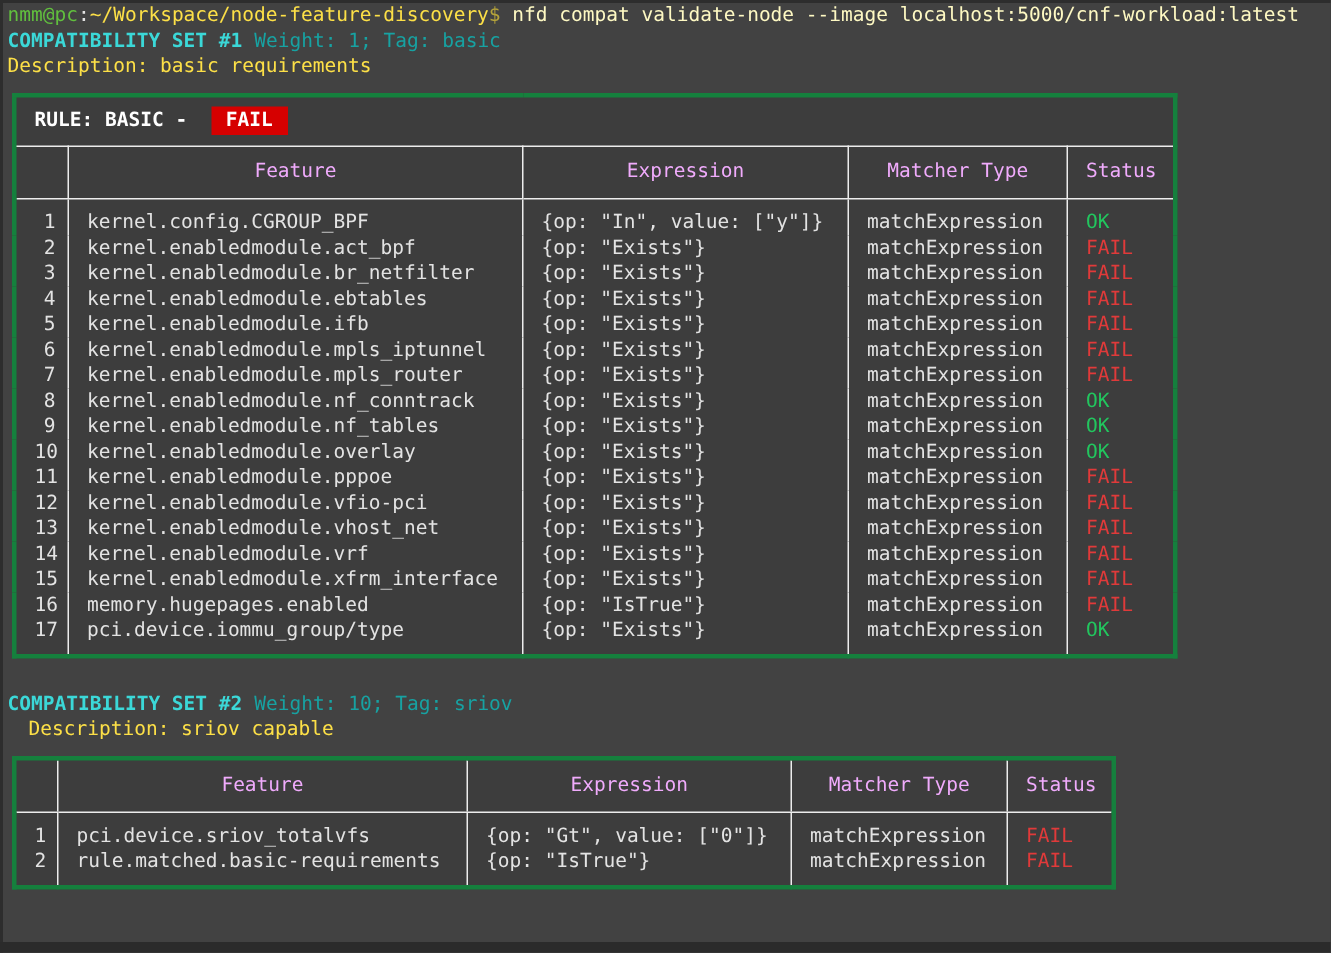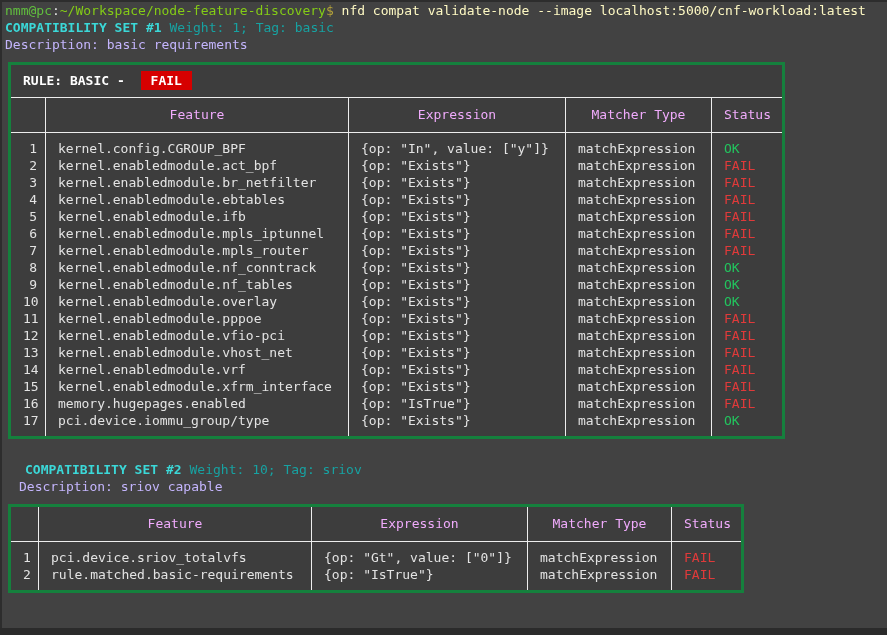--- a/index.html
+++ b/index.html
@@ -15,27 +15,27 @@
   
   .edge-top    { position: absolute; top: 0; left: 0; right: 0; height: 2px; background: #2d2d2d; }
   .edge-left   { position: absolute; top: 0; left: 0; bottom: 0; width: 2px; background: #2d2d2d; }
   .edge-bottom { position: absolute; left: 0; right: 0; bottom: 0; height: 7px; background: #2b2b2b; }
 
   .abs { position: absolute; white-space: pre; }
 
   
   .user-host { color: #61bf3e; }
   .prompt-colon { color: #e3e3e3; }
-  .prompt-path { color: #84cc16; }
+  .prompt-path { color: #fde047; }
   .prompt-symbol { color: #b5a33a; }
   .command-text { color: #fef9c3; }
 
   .set-title { color: #3bd8d8; font-weight: bold; }
   .set-meta  { color: #17a2a2; margin-left: 8px; }
-  .set-desc  { color: #c4b5fd; text-align: center; }
+  .set-desc  { color: #fde047; text-align: center; }
 
   table.result-table {
     border-collapse: collapse;
     table-layout: fixed;
     background: #3d3d3d;
     border: 3px solid #15803d;
     color: #e3e3e3;
     font-family: "DejaVu Sans Mono", monospace;
     font-size: 13px; line-height: 17px;
   }
@@ -104,21 +104,21 @@
       <th></th>
       <th>Feature</th>
       <th>Expression</th>
       <th>Matcher Type</th>
       <th>Status</th>
     </tr>
   </thead>
   <tbody><tr><td>1</td><td>kernel.config.CGROUP_BPF</td><td>{op: "In", value: ["y"]}</td><td>matchExpression</td><td class="status-ok">OK</td></tr><tr><td>2</td><td>kernel.enabledmodule.act_bpf</td><td>{op: "Exists"}</td><td>matchExpression</td><td class="status-fail">FAIL</td></tr><tr><td>3</td><td>kernel.enabledmodule.br_netfilter</td><td>{op: "Exists"}</td><td>matchExpression</td><td class="status-fail">FAIL</td></tr><tr><td>4</td><td>kernel.enabledmodule.ebtables</td><td>{op: "Exists"}</td><td>matchExpression</td><td class="status-fail">FAIL</td></tr><tr><td>5</td><td>kernel.enabledmodule.ifb</td><td>{op: "Exists"}</td><td>matchExpression</td><td class="status-fail">FAIL</td></tr><tr><td>6</td><td>kernel.enabledmodule.mpls_iptunnel</td><td>{op: "Exists"}</td><td>matchExpression</td><td class="status-fail">FAIL</td></tr><tr><td>7</td><td>kernel.enabledmodule.mpls_router</td><td>{op: "Exists"}</td><td>matchExpression</td><td class="status-fail">FAIL</td></tr><tr><td>8</td><td>kernel.enabledmodule.nf_conntrack</td><td>{op: "Exists"}</td><td>matchExpression</td><td class="status-ok">OK</td></tr><tr><td>9</td><td>kernel.enabledmodule.nf_tables</td><td>{op: "Exists"}</td><td>matchExpression</td><td class="status-ok">OK</td></tr><tr><td>10</td><td>kernel.enabledmodule.overlay</td><td>{op: "Exists"}</td><td>matchExpression</td><td class="status-ok">OK</td></tr><tr><td>11</td><td>kernel.enabledmodule.pppoe</td><td>{op: "Exists"}</td><td>matchExpression</td><td class="status-fail">FAIL</td></tr><tr><td>12</td><td>kernel.enabledmodule.vfio-pci</td><td>{op: "Exists"}</td><td>matchExpression</td><td class="status-fail">FAIL</td></tr><tr><td>13</td><td>kernel.enabledmodule.vhost_net</td><td>{op: "Exists"}</td><td>matchExpression</td><td class="status-fail">FAIL</td></tr><tr><td>14</td><td>kernel.enabledmodule.vrf</td><td>{op: "Exists"}</td><td>matchExpression</td><td class="status-fail">FAIL</td></tr><tr><td>15</td><td>kernel.enabledmodule.xfrm_interface</td><td>{op: "Exists"}</td><td>matchExpression</td><td class="status-fail">FAIL</td></tr><tr><td>16</td><td>memory.hugepages.enabled</td><td>{op: "IsTrue"}</td><td>matchExpression</td><td class="status-fail">FAIL</td></tr><tr><td>17</td><td>pci.device.iommu_group/type</td><td>{op: "Exists"}</td><td>matchExpression</td><td class="status-ok">OK</td></tr></tbody>
 </table>
 
-<div class="abs" style="left:5px; top:461px;margin-left:20px;"><span class="set-title">COMPATIBILITY SET #2</span><span class="set-meta">Weight: 10; Tag: sriov</span></div>
+<div class="abs" style="left:5px; top:461px;"><span class="set-title">COMPATIBILITY SET #2</span><span class="set-meta">Weight: 10; Tag: sriov</span></div>
 <div class="abs set-desc" style="left:19px; top:478px;">Description: sriov capable</div>
 
 <table class="result-table abs" id="table2">
   <colgroup>
     <col style="width:29px"><col style="width:273px"><col style="width:216px"><col style="width:144px"><col style="width:71px">
   </colgroup>
   <thead>
     <tr>
       <th></th>
       <th>Feature</th>

